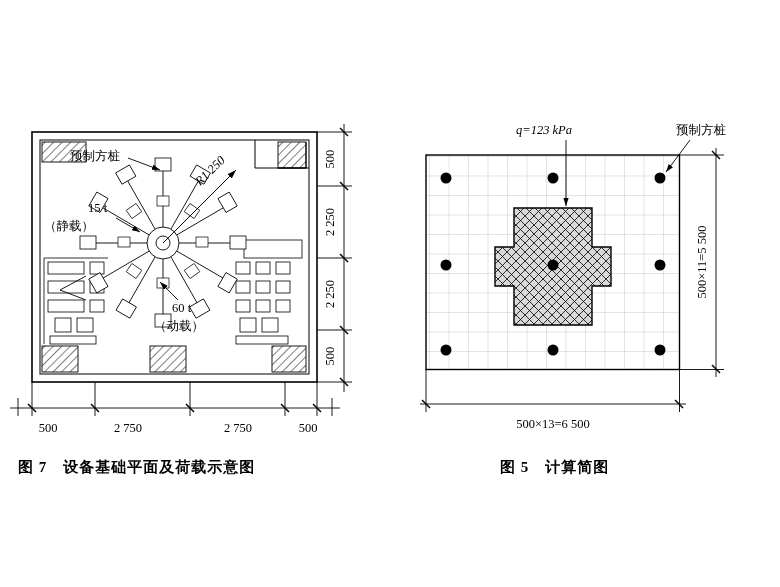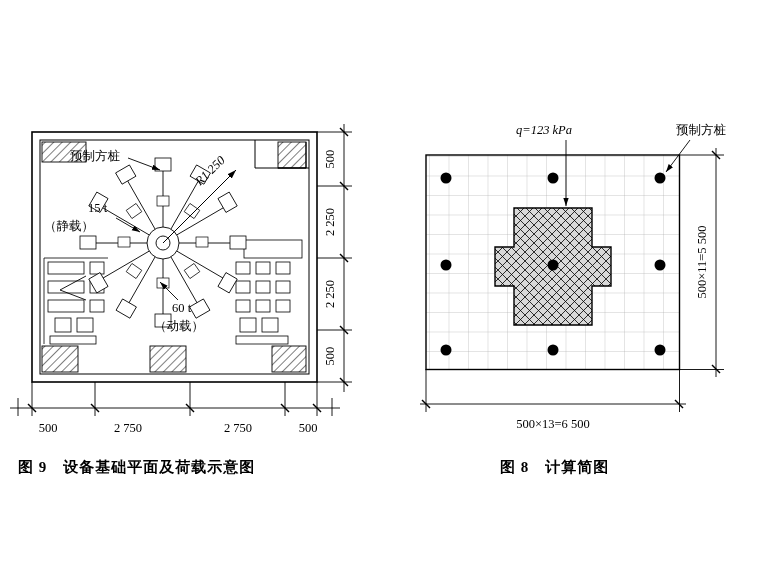--- a/index.html
+++ b/index.html
@@ -297,16 +297,16 @@
         <line x1="326" y1="148" x2="326" y2="377"></line>
         <g stroke-width="1.4">
           <line x1="322" y1="151" x2="330" y2="159"></line>
           <line x1="322" y1="365" x2="330" y2="373"></line>
         </g>
       </g>
       <text class="lbl" x="316" y="262" transform="rotate(-90 316 262)" text-anchor="middle">500×11=5 500</text>
     </svg>
   </div>
 
-  <div class="caption" id="cap1">图 9　设备基础平面及荷载示意图</div>
-  <div class="caption" id="cap2">图 8　计算简图</div>
+  <div class="caption" id="cap1">图 7　设备基础平面及荷载示意图</div>
+  <div class="caption" id="cap2">图 5　计算简图</div>
 
 </div>
 
 </body></html>

